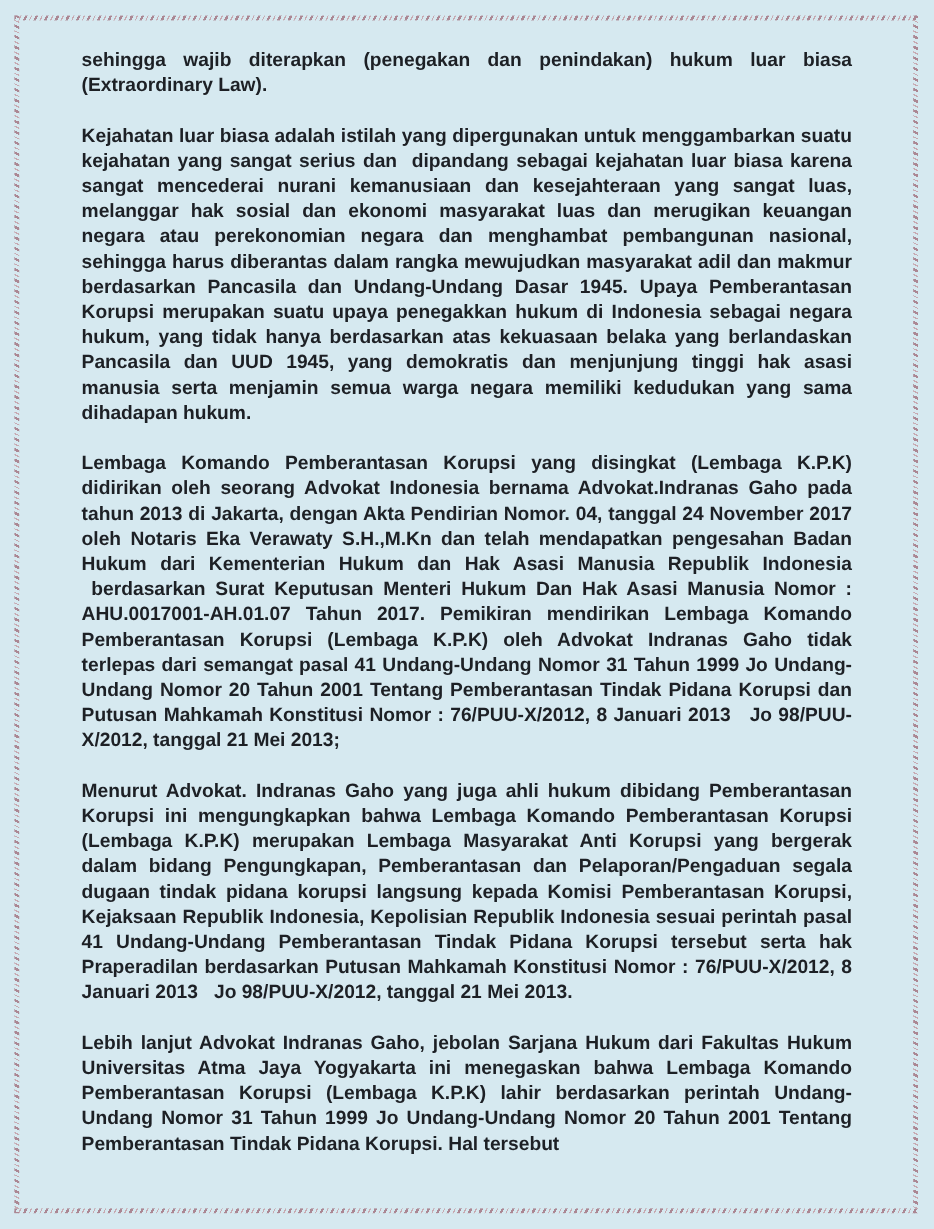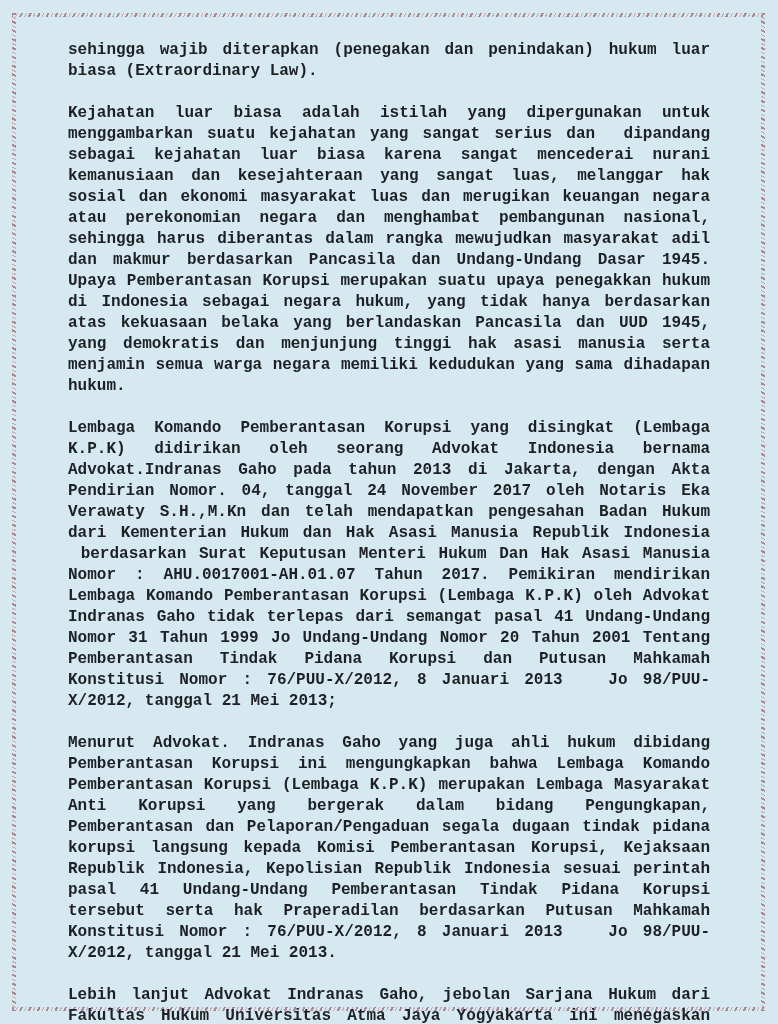--- a/index.html
+++ b/index.html
@@ -6,21 +6,21 @@
     margin: 0;
     padding: 0;
     background: #d6e9f0;
   }
   .page {
     position: relative;
     width: 778px;
     height: 1024px;
     background: #d6e9f0;
     overflow: hidden;
-    font-family: Liberation Mono, monospace;
+    font-family: Liberation Sans, sans-serif;
   }
   
   .stitch {
     position: absolute;
     pointer-events: none;
   }
   .stitch-h {
     left: 12px;
     right: 13px;
     height: 4px;

